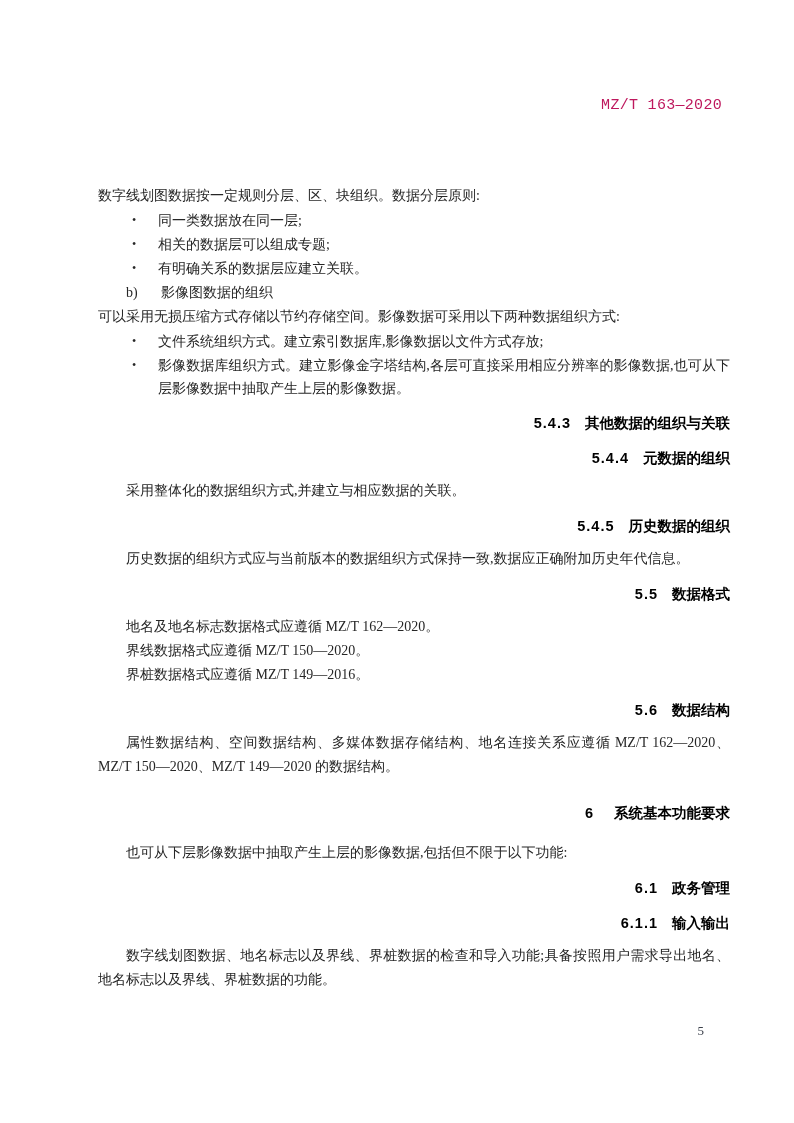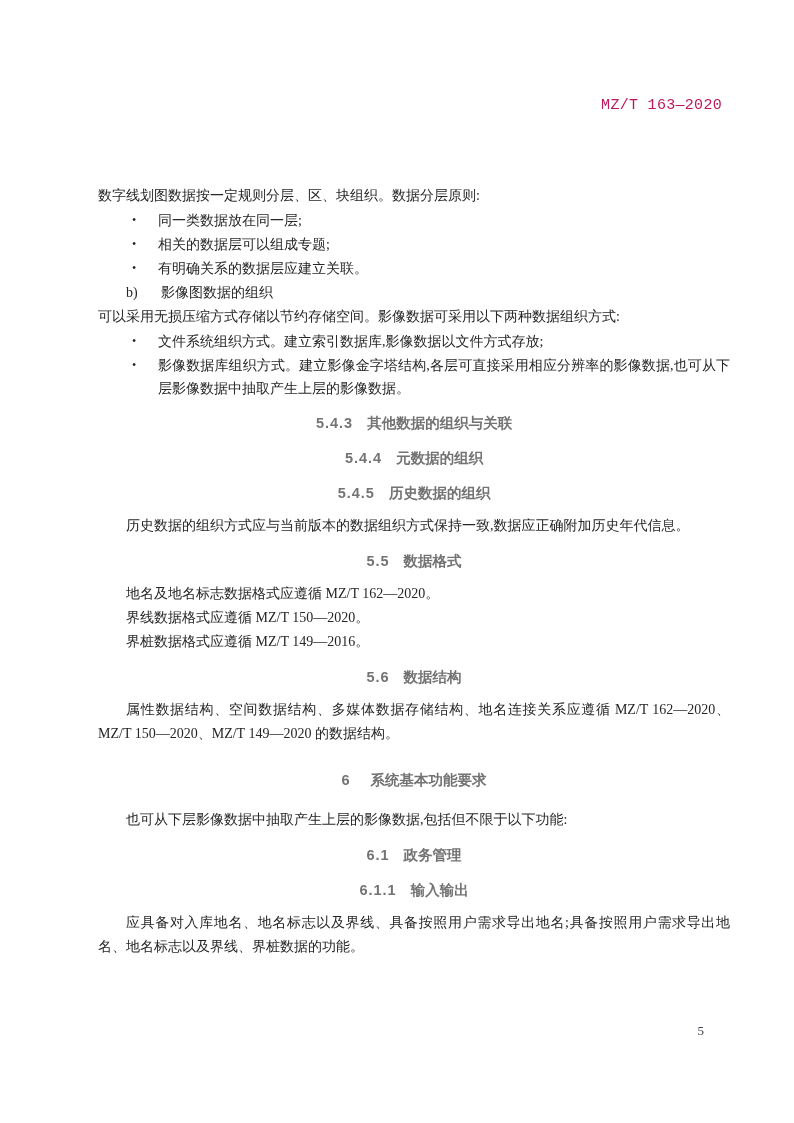--- a/index.html
+++ b/index.html
@@ -52,23 +52,23 @@
     line-height: 24px;
     padding-left: 28px;
   }
   .alpha-row .marker { flex: 0 0 35px; width: 35px; }
   .ltext { flex: 1; }
   .heading {
     font-family: "Liberation Sans", "DejaVu Sans", sans-serif;
     font-weight: 700;
     font-size: 14.5px;
     line-height: 23px;
-    color: #737373;
+    color: #000000;
     margin: 12px 0 9px;
-    text-align: center;
+    text-align: right;
   }
   .heading .hnum { margin-right: 14px; letter-spacing: 1px; }
   .heading.level1 { margin: 23px 0 16px; }
   .heading.level1 .hnum { margin-right: 20px; }
   .page-number {
     position: absolute;
     top: 1023px;
     right: 90px;
     font-family: "Liberation Serif", "DejaVu Serif", serif;
     font-size: 13px;
@@ -103,29 +103,30 @@
       <div class="bullet-row">
         <span class="marker">•</span>
         <span class="ltext">文件系统组织方式。建立索引数据库,影像数据以文件方式存放;</span>
       </div>
       <div class="bullet-row">
         <span class="marker">•</span>
         <span class="ltext">影像数据库组织方式。建立影像金字塔结构,各层可直接采用相应分辨率的影像数据,也可从下层影像数据中抽取产生上层的影像数据。</span>
       </div>
       <div class="heading level3"><span class="hnum">5.4.3</span><span class="htitle">其他数据的组织与关联</span></div>
       <div class="heading level3"><span class="hnum">5.4.4</span><span class="htitle">元数据的组织</span></div>
+      <p class="para indent">采用整体化的数据组织方式,并建立与相应数据的关联。</p>
       <div class="heading level3"><span class="hnum">5.4.5</span><span class="htitle">历史数据的组织</span></div>
       <p class="para indent">历史数据的组织方式应与当前版本的数据组织方式保持一致,数据应正确附加历史年代信息。</p>
       <div class="heading level2"><span class="hnum">5.5</span><span class="htitle">数据格式</span></div>
       <p class="para indent">地名及地名标志数据格式应遵循 MZ/T 162—2020。</p>
       <p class="para indent">界线数据格式应遵循 MZ/T 150—2020。</p>
       <p class="para indent">界桩数据格式应遵循 MZ/T 149—2016。</p>
       <div class="heading level2"><span class="hnum">5.6</span><span class="htitle">数据结构</span></div>
       <p class="para indent">属性数据结构、空间数据结构、多媒体数据存储结构、地名连接关系应遵循 MZ/T 162—2020、MZ/T 150—2020、MZ/T 149—2020 的数据结构。</p>
       <div class="heading level1"><span class="hnum">6</span><span class="htitle">系统基本功能要求</span></div>
       <p class="para indent">也可从下层影像数据中抽取产生上层的影像数据,包括但不限于以下功能:</p>
       <div class="heading level2"><span class="hnum">6.1</span><span class="htitle">政务管理</span></div>
       <div class="heading level3"><span class="hnum">6.1.1</span><span class="htitle">输入输出</span></div>
-      <p class="para indent">应具备对入库地名、地名标志以及界线、具备按照用户需求导出地名;具备按照用户需求导出地名、地名标志以及界线、界桩数据的功能。</p>
+      <p class="para indent">数字线划图数据、地名标志以及界线、界桩数据的检查和导入功能;具备按照用户需求导出地名、地名标志以及界线、界桩数据的功能。</p>
     </div>
 
   <div class="page-number">5</div>
 </div>
 
 </body></html>

